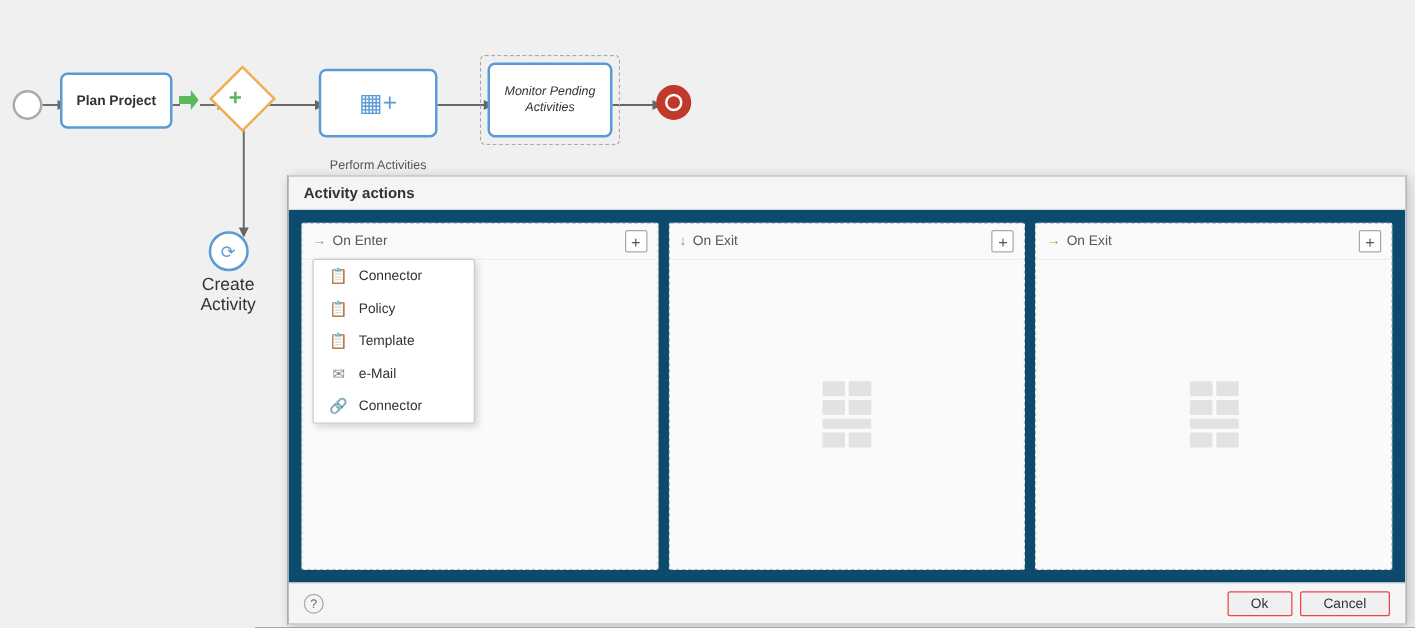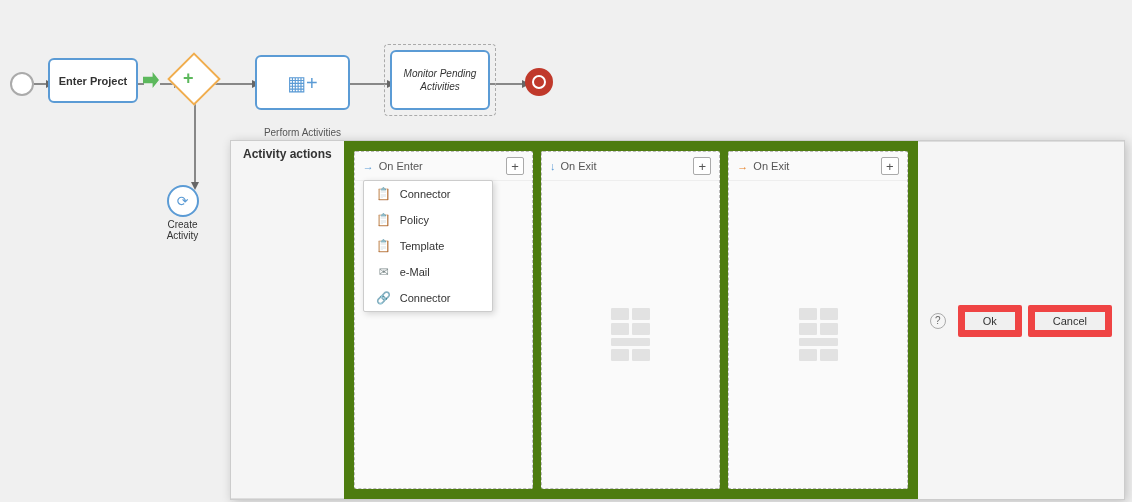--- a/index.html
+++ b/index.html
@@ -163,21 +163,21 @@
       border-radius: 50%;
       border: 2px solid #5b9bd5;
       background: #fff;
       display: flex;
       align-items: center;
       justify-content: center;
       margin: 0 auto;
     }
 
     .create-activity-label {
-      font-size: 10px;
+      font-size: 14px;
       color: #333;
       text-align: center;
       margin-top: 2px;
       width: 55px;
     }
 
     
     svg.connectors {
       position: absolute;
       top: 0; left: 0;
@@ -185,25 +185,25 @@
       height: 200px;
       pointer-events: none;
     }
 
     
     .dialog-overlay {
       position: absolute;
       top: 140px; left: 230px;
       width: 895px;
       height: 360px;
-      background: #4d7c0f;
+      background: #0c4a6e;
       border: 1px solid #ccc;
       box-shadow: 2px 2px 10px rgba(0,0,0,0.2);
       display: flex;
-      flex-direction: row;
+      flex-direction: column;
     }
 
     .dialog-title {
       padding: 6px 12px;
       font-size: 12px;
       font-weight: bold;
       color: #333;
       background: #f5f5f5;
       border-bottom: 1px solid #ddd;
     }
@@ -301,21 +301,21 @@
       align-items: center;
       padding: 6px 12px;
       gap: 6px;
       border-top: 1px solid #ddd;
       background: #f5f5f5;
     }
 
     .footer-btn {
       padding: 3px 18px;
       font-size: 11px;
-      border: 7px solid #ef4444;
+      border: 1px solid #ef4444;
       background: #f0f0f0;
       cursor: pointer;
       border-radius: 2px;
       color: #333;
     }
 
     .help-icon {
       width: 16px; height: 16px;
       border-radius: 50%;
       border: 1px solid #aaa;
@@ -378,21 +378,21 @@
     <line x1="490" y1="84" x2="525" y2="84" stroke="#666" stroke-width="1.5"></line>
     <polygon points="522,80 530,84 522,88" fill="#666"></polygon>
 
     <line x1="195" y1="99" x2="195" y2="185" stroke="#666" stroke-width="1.5"></line>
     <polygon points="191,182 195,190 199,182" fill="#666"></polygon>
   </svg>
 
   <div class="start-circle"></div>
 
   <div class="plan-project-box">
-    <span>Enter Project</span>
+    <span>Plan Project</span>
   </div>
 
   <div class="green-arrow-badge"></div>
 
   <div class="diamond"></div>
   <div class="diamond-plus">+</div>
 
   <div class="perform-box">
     <span class="perform-box-icon">▦+</span>
   </div>

